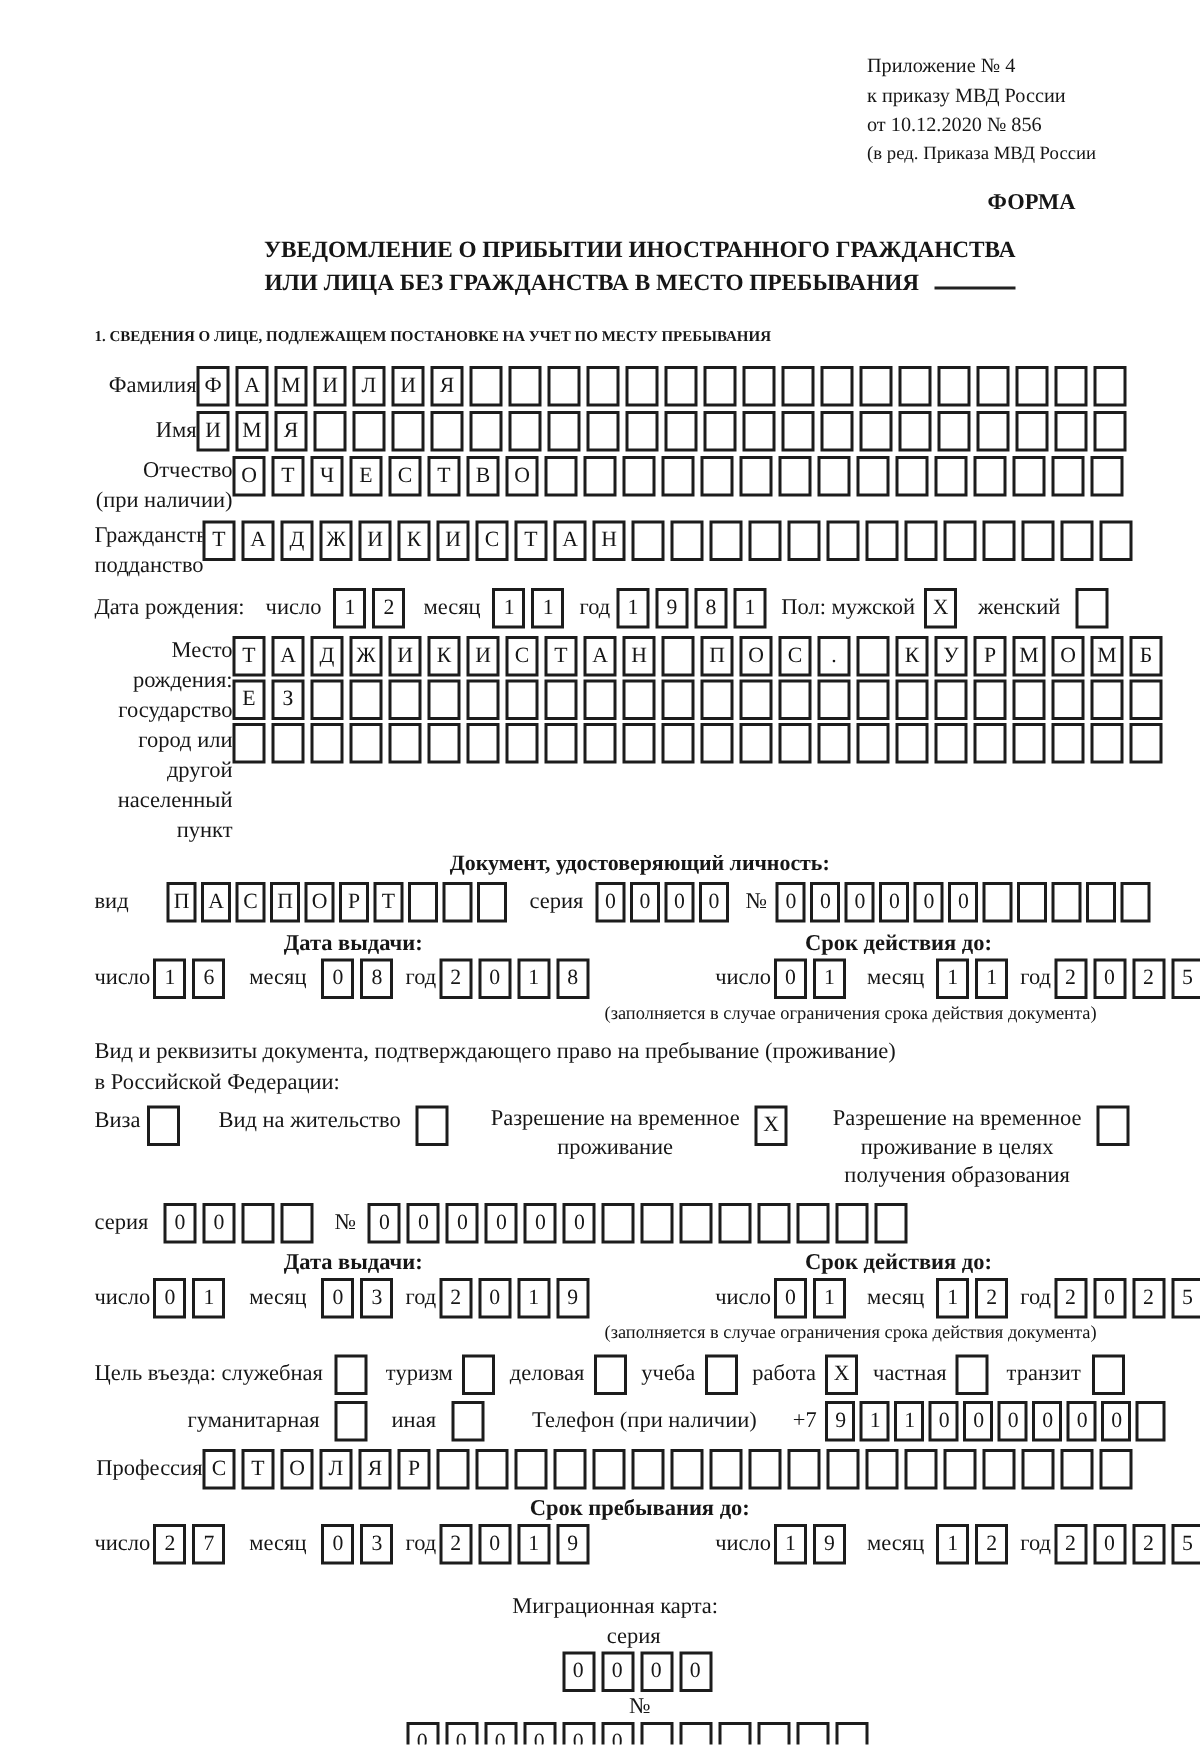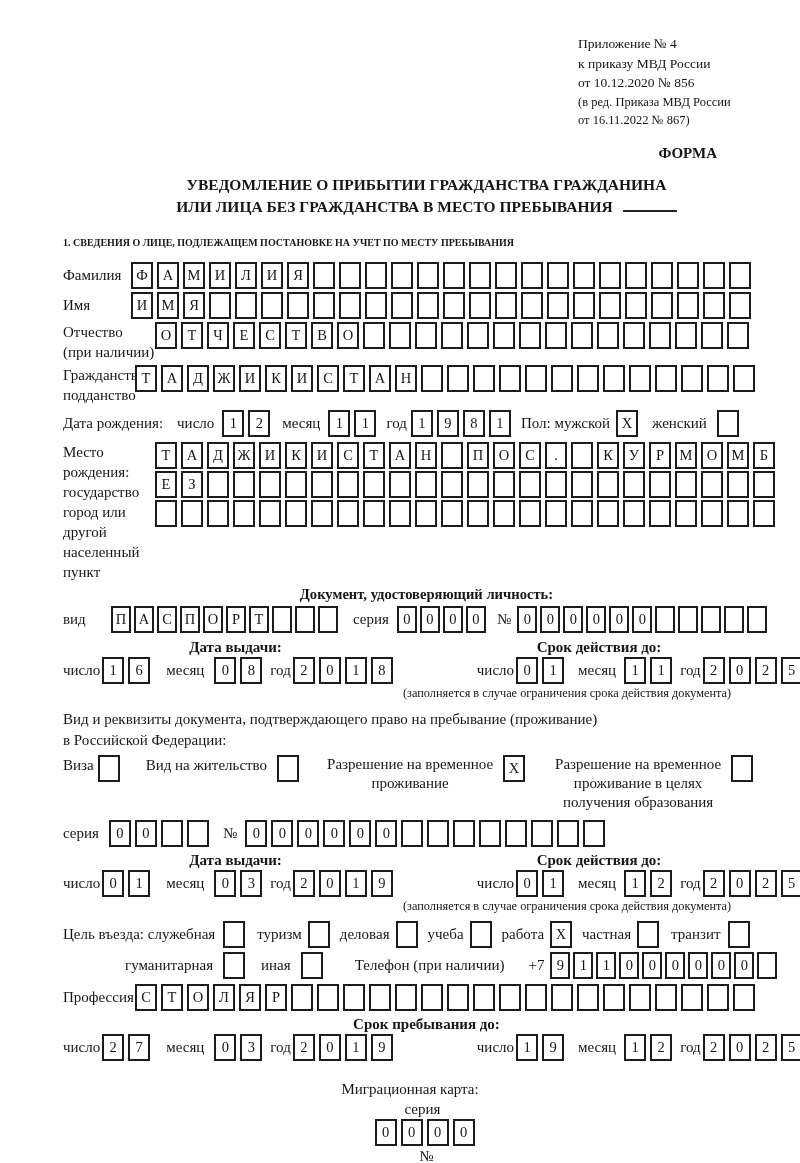--- a/index.html
+++ b/index.html
@@ -29,45 +29,44 @@
   }
   .sm .cell, .cell.sm { width:20px; margin-right:3px; }
 
   .frow { display:flex; align-items:center; margin-top:3px; }
   .frow.top { align-items:flex-start; }
   .lbl { font-size:15px; line-height:20px; }
   .small-note { font-size:12.3px; line-height:16px; }
   .bold { font-weight:bold; }
   .center { text-align:center; }
 
-  .lblcol { flex:0 0 auto; }
+  .lblcol { flex:0 0 auto;text-align:right; }
   .stack > div { line-height:20px; }
 
   .chkgroup { display:flex; align-items:flex-start; }
   .chkgroup .txt { text-align:center; line-height:19px; }
 
   .reps { position:relative; margin-top:4px; }
 </style>
 </head>
 <body>
 
 <div class="page">
 
   <div class="appendix">
     <div>Приложение № 4</div>
     <div>к приказу МВД России</div>
     <div>от 10.12.2020 № 856</div>
     <div class="note">(в ред. Приказа МВД России</div>
-    <div class="note">от 16.11.2022 № 867)</div>
   </div>
 
   <div class="forma">ФОРМА</div>
 
   <div class="title">
-    <div>УВЕДОМЛЕНИЕ О ПРИБЫТИИ ГРАЖДАНСТВА ГРАЖДАНИНА</div>
+    <div>УВЕДОМЛЕНИЕ О ПРИБЫТИИ ИНОСТРАННОГО ГРАЖДАНСТВА</div>
     <div>
       <span>ИЛИ ЛИЦА БЕЗ ГРАЖДАНСТВА В МЕСТО ПРЕБЫВАНИЯ</span><span class="title-underline"></span>
     </div>
   </div>
 
   <div class="section-heading">1. СВЕДЕНИЯ О ЛИЦЕ, ПОДЛЕЖАЩЕМ ПОСТАНОВКЕ НА УЧЕТ ПО МЕСТУ ПРЕБЫВАНИЯ</div>
 
   <div class="frow" style="margin-top:14px;">
     <span class="lbl lblcol" style="width:68px;">Фамилия</span>
     <span class="cells"><span class="cell">Ф</span><span class="cell">А</span><span class="cell">М</span><span class="cell">И</span><span class="cell">Л</span><span class="cell">И</span><span class="cell">Я</span><span class="cell"></span><span class="cell"></span><span class="cell"></span><span class="cell"></span><span class="cell"></span><span class="cell"></span><span class="cell"></span><span class="cell"></span><span class="cell"></span><span class="cell"></span><span class="cell"></span><span class="cell"></span><span class="cell"></span><span class="cell"></span><span class="cell"></span><span class="cell"></span><span class="cell"></span></span>

